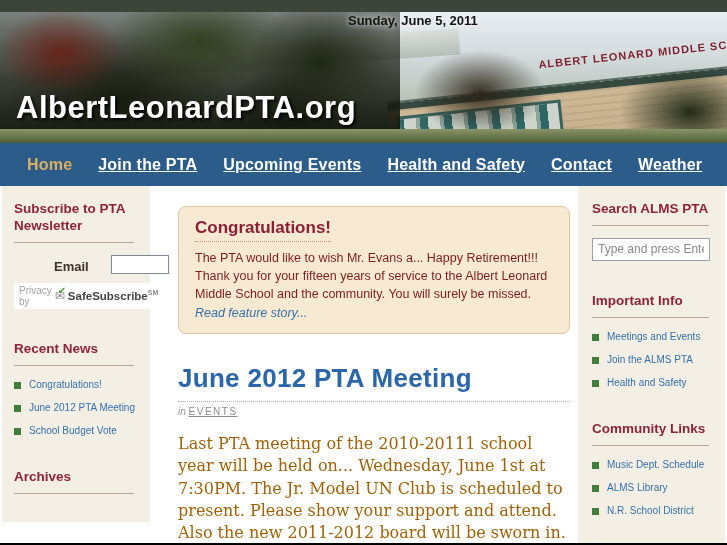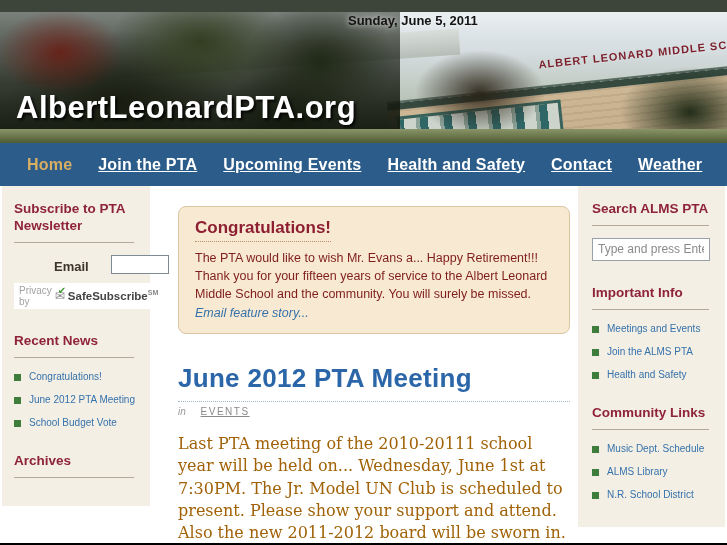--- a/index.html
+++ b/index.html
@@ -95,21 +95,21 @@
 
   .sb { background: #f4efe4; }
   .sb-left  { width: 148px; padding: 15px 12px 16px 12px; flex-shrink: 0; }
   .sb-right { width: 147px; padding: 15px 12px 16px 14px; flex-shrink: 0; }
 
   .sb h3 {
     font-size: 13.5px; font-weight: bold; color: #8e2339;
     border-bottom: 1px solid #b3a996; padding-bottom: 7px; margin: 0 4px 12px 0;
     line-height: 1.25;
   }
-  .sb .gap { margin-top: 24px; }
+  .sb .gap { margin-top: 32px; }
 
   .email-row { display: flex; align-items: flex-end; gap: 22px; padding-left: 40px; }
   .email-row label { font-size: 13px; font-weight: bold; color: #3c332b; }
   .email-row input {
     width: 58px; height: 19px; border: 1px solid #7e8a96; background: #fff;
     font-size: 12px; padding: 0 3px;
   }
   .go-btn {
     background: #9a2a44; color: #fff; font-weight: bold; font-size: 12px;
     border: 1px solid #7c2036; border-radius: 3px; padding: 1px 7px 2px; cursor: pointer;
@@ -161,21 +161,21 @@
   }
   .notice p { font-size: 12.5px; color: #7f1d1d; line-height: 1.45; }
   .notice a { color: #3572ac; font-style: italic; font-size: 12.5px; text-decoration: none; }
 
   .article h1 {
     margin-top: 29px; font-size: 26px; font-weight: bold; color: #2b66a8;
     border-bottom: 1px dotted #9db8d2; padding-bottom: 7px; letter-spacing: .3px;
   }
   .meta { margin-top: 4px; font-size: 10px; color: #999; }
   .meta .in { font-style: italic; }
-  .meta a { color: #8a8a8a; letter-spacing: 1.5px; text-decoration: underline; margin-left: 12px; }
+  .meta a { color: #8a8a8a; letter-spacing: 1.5px; text-decoration: underline; margin-left: 0; }
   .article p {
     margin-top: 16px; font-family: "DejaVu Serif", "Liberation Serif", serif;
     font-size: 16px; color: #a16207; line-height: 1.38;
   }
 
   .posts { display: flex; gap: 24px; margin-top: 24px; }
   .post { flex: 1; min-width: 0; }
   .post h2 {
     font-size: 17px; font-weight: bold; color: #2b66a8; line-height: 1.2;
     border-bottom: 1px dotted #9db8d2; padding-bottom: 4px; margin-bottom: 10px;
@@ -243,21 +243,21 @@
       </ul>
 
       <h3 class="gap">Archives</h3>
     </div>
 
     <div class="main">
 
       <div class="notice">
         <h2>Congratulations!</h2>
         <p>The PTA would like to wish Mr. Evans a... Happy Retirement!!! Thank you for your fifteen years of service to the Albert Leonard Middle School and the community. You will surely be missed.</p>
-        <a href="#">Email feature story...</a>
+        <a href="#">Read feature story...</a>
       </div>
 
       <div class="article">
         <h1>June 2012 PTA Meeting</h1>
         <div class="meta">
           <span class="in">in</span>
           <a href="#">EVENTS</a>
         </div>
         <p>Last PTA meeting of the 2010-20111 school year will be held on... Wednesday, June 1st at 7:30PM. The Jr. Model UN Club is scheduled to present. Please show your support and attend. Also the new 2011-2012 board will be sworn in. If ...</p>
       </div>

